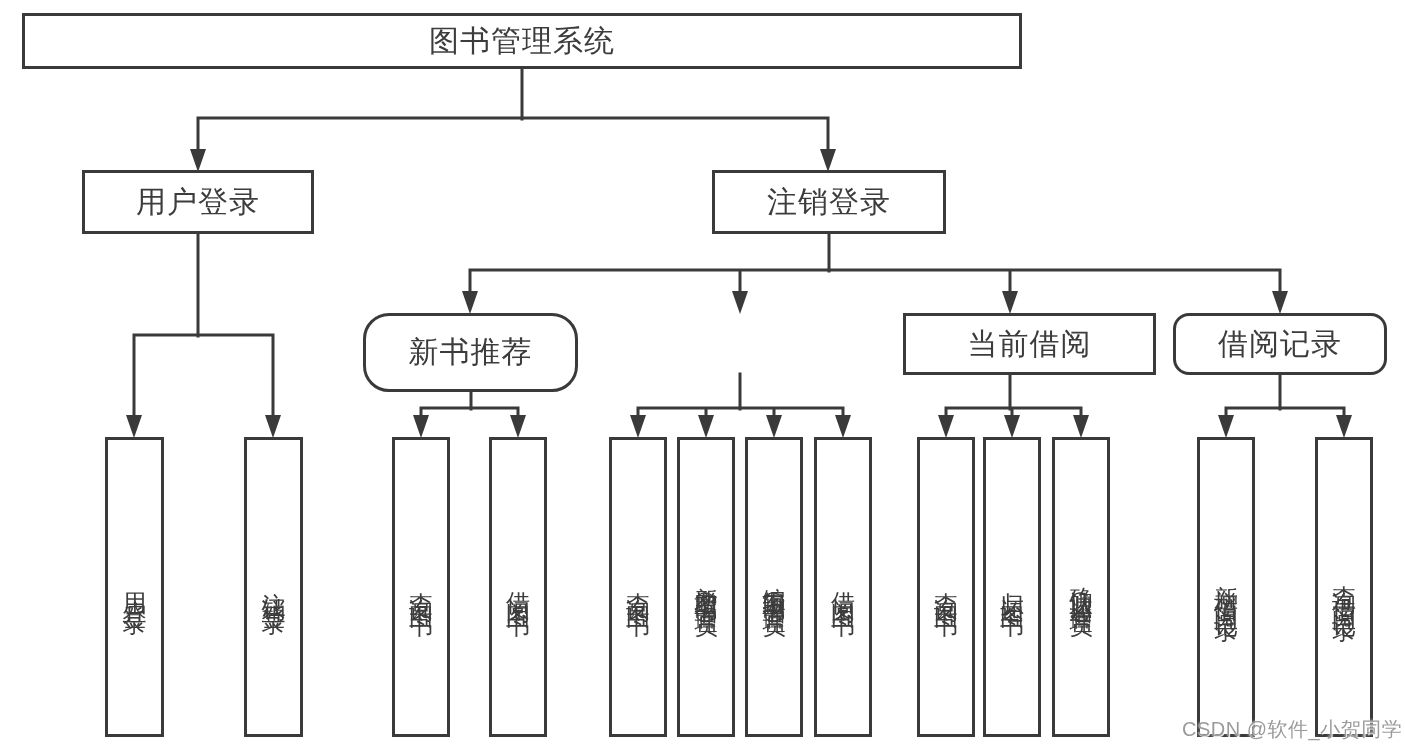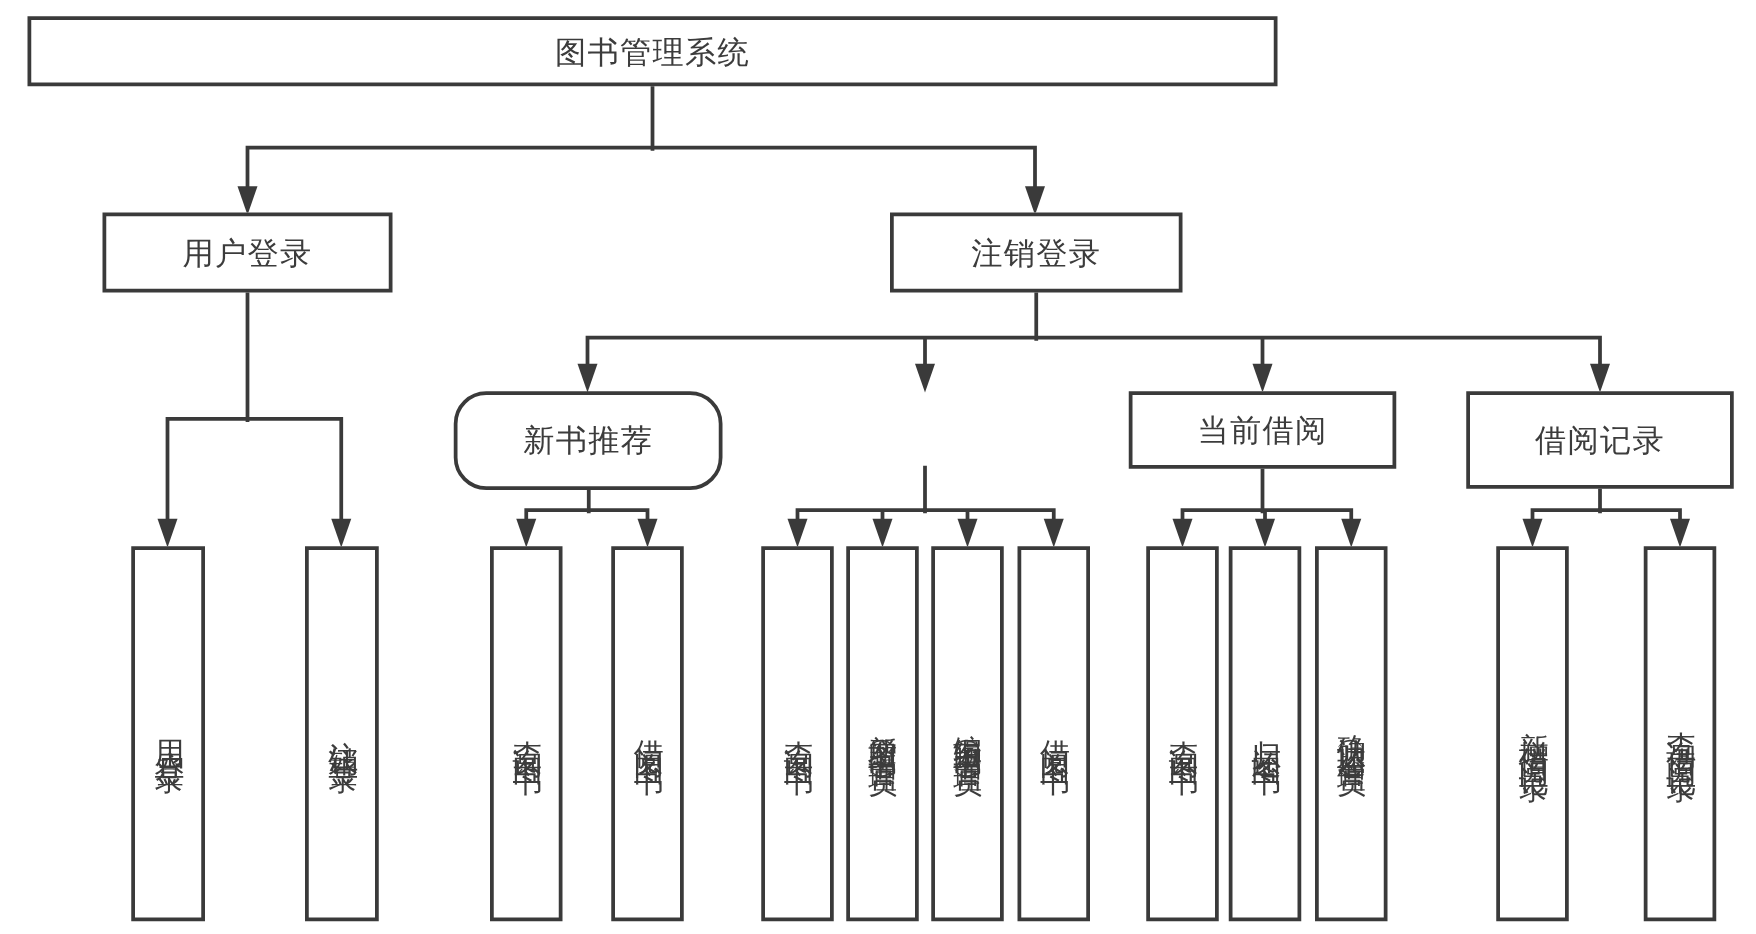--- a/index.html
+++ b/index.html
@@ -14,21 +14,21 @@
     overflow:hidden;
     font-family:"Liberation Sans","DejaVu Sans",sans-serif;
   }
   .connectors{position:absolute;left:0;top:0;z-index:1;}
   .node{
     position:absolute;box-sizing:border-box;z-index:2;
     border:3px solid var(--line);background:#fff;
     display:flex;align-items:center;justify-content:center;
     color:var(--text);
   }
-  .h-node{font-size:25px;letter-spacing:1px;white-space:nowrap;}
+  .h-node{font-size:30px;letter-spacing:1px;white-space:nowrap;}
   .v-node span{
     writing-mode:vertical-rl;text-orientation:mixed;
     font-size:24px;letter-spacing:7px;line-height:1;
     white-space:nowrap;
   }
   .v-node.long span{letter-spacing:4px;font-size:23px;}
   .watermark{
     position:absolute;z-index:5;left:1182px;top:716px;width:220px;
     font-size:20px;letter-spacing:0.5px;color:var(--wm);white-space:nowrap;
     text-shadow:0 0 3px #ffffff,1px 1px 0 rgba(255,255,255,0.85);
@@ -91,22 +91,22 @@
       <polygon points="1336,415 1352,415 1344,438"></polygon>
     </g>
   </svg>
 
   <div class="node h-node" style="left:22px;top:13px;width:1000px;height:56px;">图书管理系统</div>
 
   <div class="node h-node" style="left:82px;top:170px;width:232px;height:64px;">用户登录</div>
   <div class="node h-node" style="left:712px;top:170px;width:234px;height:64px;">注销登录</div>
 
   <div class="node h-node" style="left:363px;top:313px;width:215px;height:79px;border-radius:26px;">新书推荐</div>
-  <div class="node h-node" style="left:903px;top:313px;width:214px;height:62px;">当前借阅</div>
-  <div class="node h-node" style="left:1173px;top:313px;width:214px;height:78px;">借阅记录</div>
+  <div class="node h-node" style="left:903px;top:313px;width:253px;height:62px;">当前借阅</div>
+  <div class="node h-node" style="left:1173px;top:313px;width:214px;height:62px;border-radius:16px;">借阅记录</div>
 
   <div class="node v-node" style="left:105px;top:437px;width:59px;height:300px;">
     <span>用户登录</span>
     </div>
   <div class="node v-node" style="left:244px;top:437px;width:59px;height:300px;">
     <span>注销登录</span>
     </div>
 
   <div class="node v-node" style="left:392px;top:437px;width:58px;height:300px;">
     <span>查询图书</span>
@@ -138,14 +138,15 @@
     <span>确认归还（管理员）</span>
     </div>
 
   <div class="node v-node" style="left:1197px;top:437px;width:58px;height:300px;">
     <span>新增借阅记录</span>
     </div>
   <div class="node v-node" style="left:1315px;top:437px;width:58px;height:300px;">
     <span>查询借阅记录</span>
     </div>
 
+  <div class="watermark">CSDN @软件_小贺同学</div>
 
 </div>
 
 </body></html>

